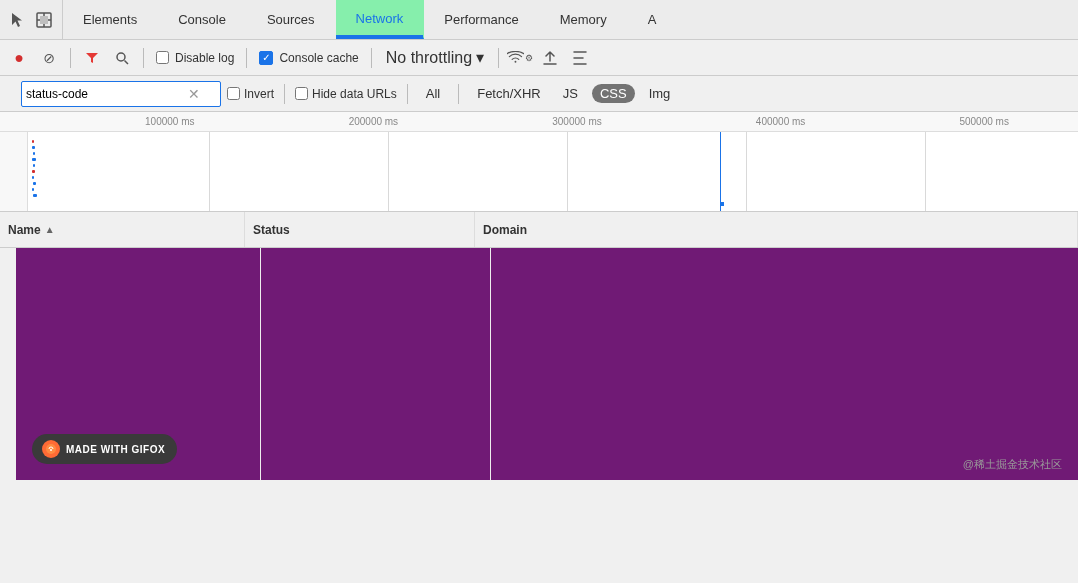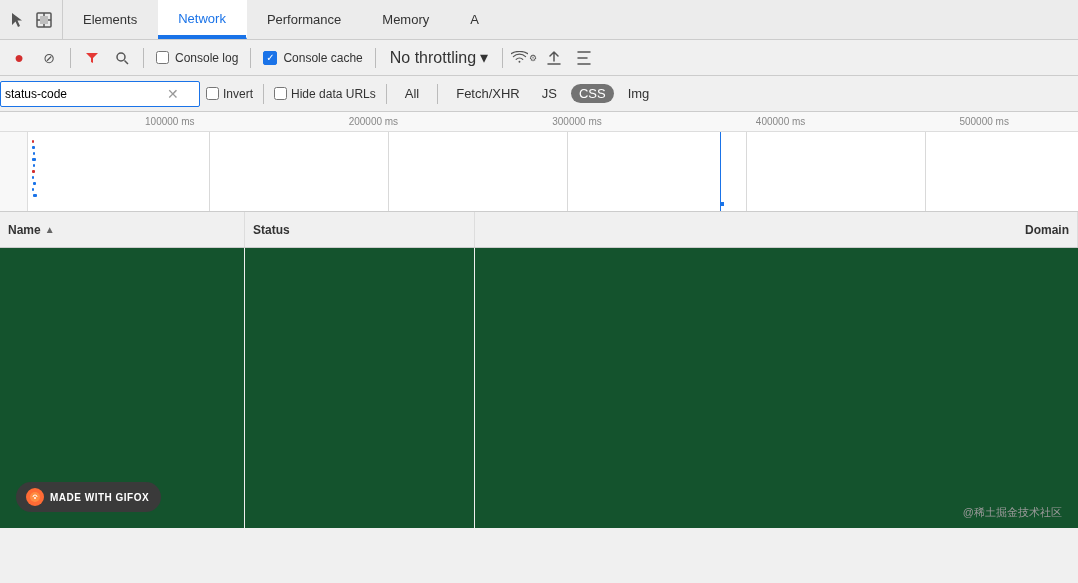--- a/index.html
+++ b/index.html
@@ -34,21 +34,21 @@
       display: flex; align-items: center; justify-content: center;
       padding: 0 20px;
       font-size: 13px;
       color: #333;
       cursor: pointer;
       border-right: 1px solid transparent;
       position: relative;
       white-space: nowrap;
     }
     .nav-tab.active {
-      background: #ffffff;
+      background: #86efac;
       color: #1a73e8;
       border-bottom: 2px solid #1a73e8;
     }
     .nav-tab.active::after {
       content: '';
       position: absolute;
       bottom: 0; left: 0; right: 0;
       height: 2px;
       background: #1a73e8;
     }
@@ -108,21 +108,21 @@
     .wifi-icon { font-size: 15px; color: #555; }
     .upload-icon { font-size: 15px; color: #555; }
 
     
     .filter-row {
       display: flex;
       align-items: center;
       background: #f0f0f0;
       border-bottom: 1px solid #ccc;
       height: 36px;
-      padding: 0 0;
+      padding: 0 21px;
       gap: 6px;
     }
     .search-box {
       display: flex; align-items: center;
       border: 1.5px solid #1a73e8;
       border-radius: 2px;
       background: #fff;
       padding: 2px 4px;
       height: 26px;
       min-width: 200px;
@@ -236,30 +236,31 @@
       padding: 0 8px;
       font-size: 12px;
       font-weight: 600;
       color: #333;
       border-right: 1px solid #ddd;
       cursor: pointer;
       user-select: none;
     }
     .th-name { width: 245px; }
     .th-status { width: 230px; }
-    .th-domain { flex: 1; justify-content: flex-end; }
+    .th-domain { flex: 1; }
     .sort-arrow { margin-left: 4px; font-size: 10px; color: #666; }
 
     
     .table-body {
       flex: 1;
-      background: #14532d;
-      height: 280px;
+      background: #701a75;
+      height: 232px;
       position: relative;
       display: flex;
+      margin-left: 16px;
     }
     .table-col-name { width: 245px; border-right: 1px solid #eee; height: 100%; }
     .table-col-status { width: 230px; border-right: 1px solid #eee; height: 100%; }
     .table-col-domain { flex: 1; height: 100%; }
 
     
     .gifox-badge {
       position: absolute;
       bottom: 16px; left: 16px;
       background: #3a3a3a;
@@ -306,20 +307,26 @@
         <line x1="13" y1="9" x2="16" y2="9" stroke="#555" stroke-width="1.5"></line>
         <line x1="9" y1="2" x2="9" y2="5" stroke="#555" stroke-width="1.5"></line>
         <line x1="9" y1="13" x2="9" y2="16" stroke="#555" stroke-width="1.5"></line>
       </svg>
     </div>
   </div>
   <div class="nav-tabs">
     <div class="nav-tab">
       <span>Elements</span>
     </div>
+    <div class="nav-tab">
+      <span>Console</span>
+    </div>
+    <div class="nav-tab">
+      <span>Sources</span>
+    </div>
     <div class="nav-tab active">
       <span>Network</span>
     </div>
     <div class="nav-tab">
       <span>Performance</span>
     </div>
     <div class="nav-tab">
       <span>Memory</span>
     </div>
     <div class="nav-tab">
@@ -346,21 +353,21 @@
     <svg width="14" height="14" viewBox="0 0 14 14" fill="none">
       <circle cx="6" cy="6" r="4" stroke="#555" stroke-width="1.5" fill="none"></circle>
       <line x1="9.5" y1="9.5" x2="13" y2="13" stroke="#555" stroke-width="1.5"></line>
     </svg>
   </button>
 
   <div class="toolbar-divider"></div>
 
   <label class="toolbar-label">
     <input type="checkbox" style="">
-    <span>Console log</span>
+    <span>Disable log</span>
   </label>
 
   <div class="toolbar-divider"></div>
 
   <label class="toolbar-checkbox-checked">
     <div class="checkmark-box">✓</div>
     <span>Console cache</span>
   </label>
 
   <div class="toolbar-divider"></div>

